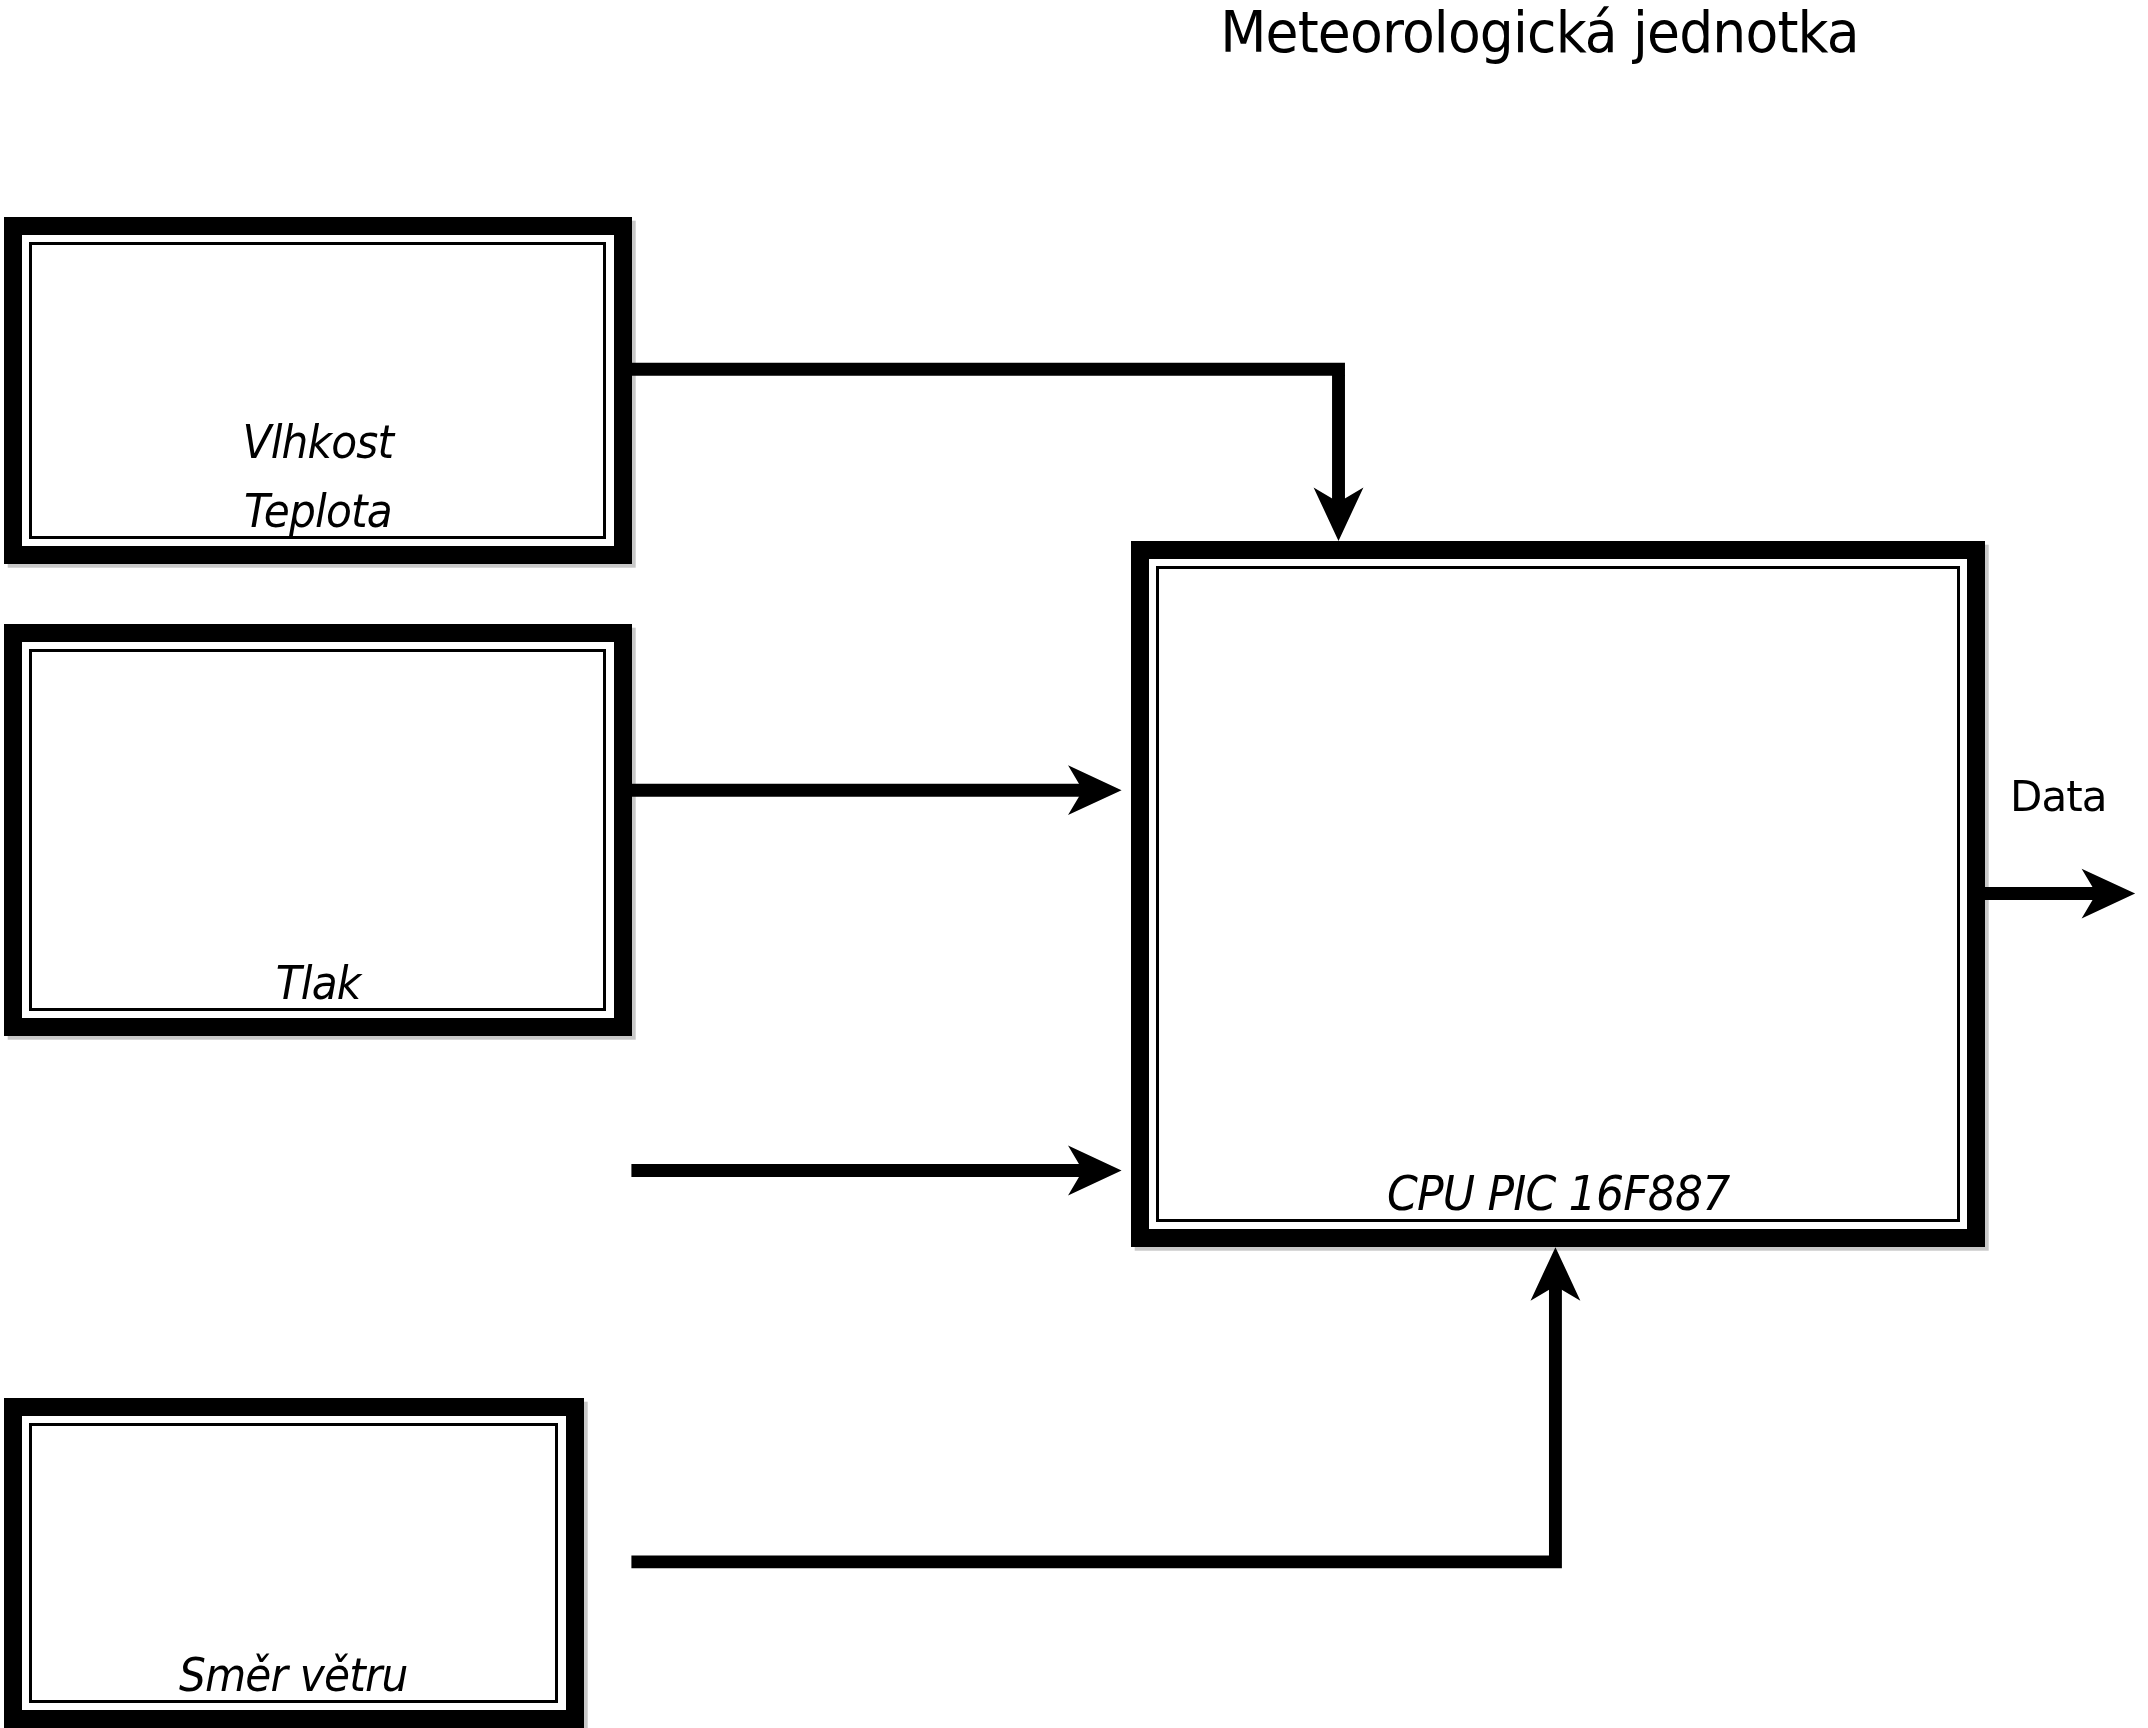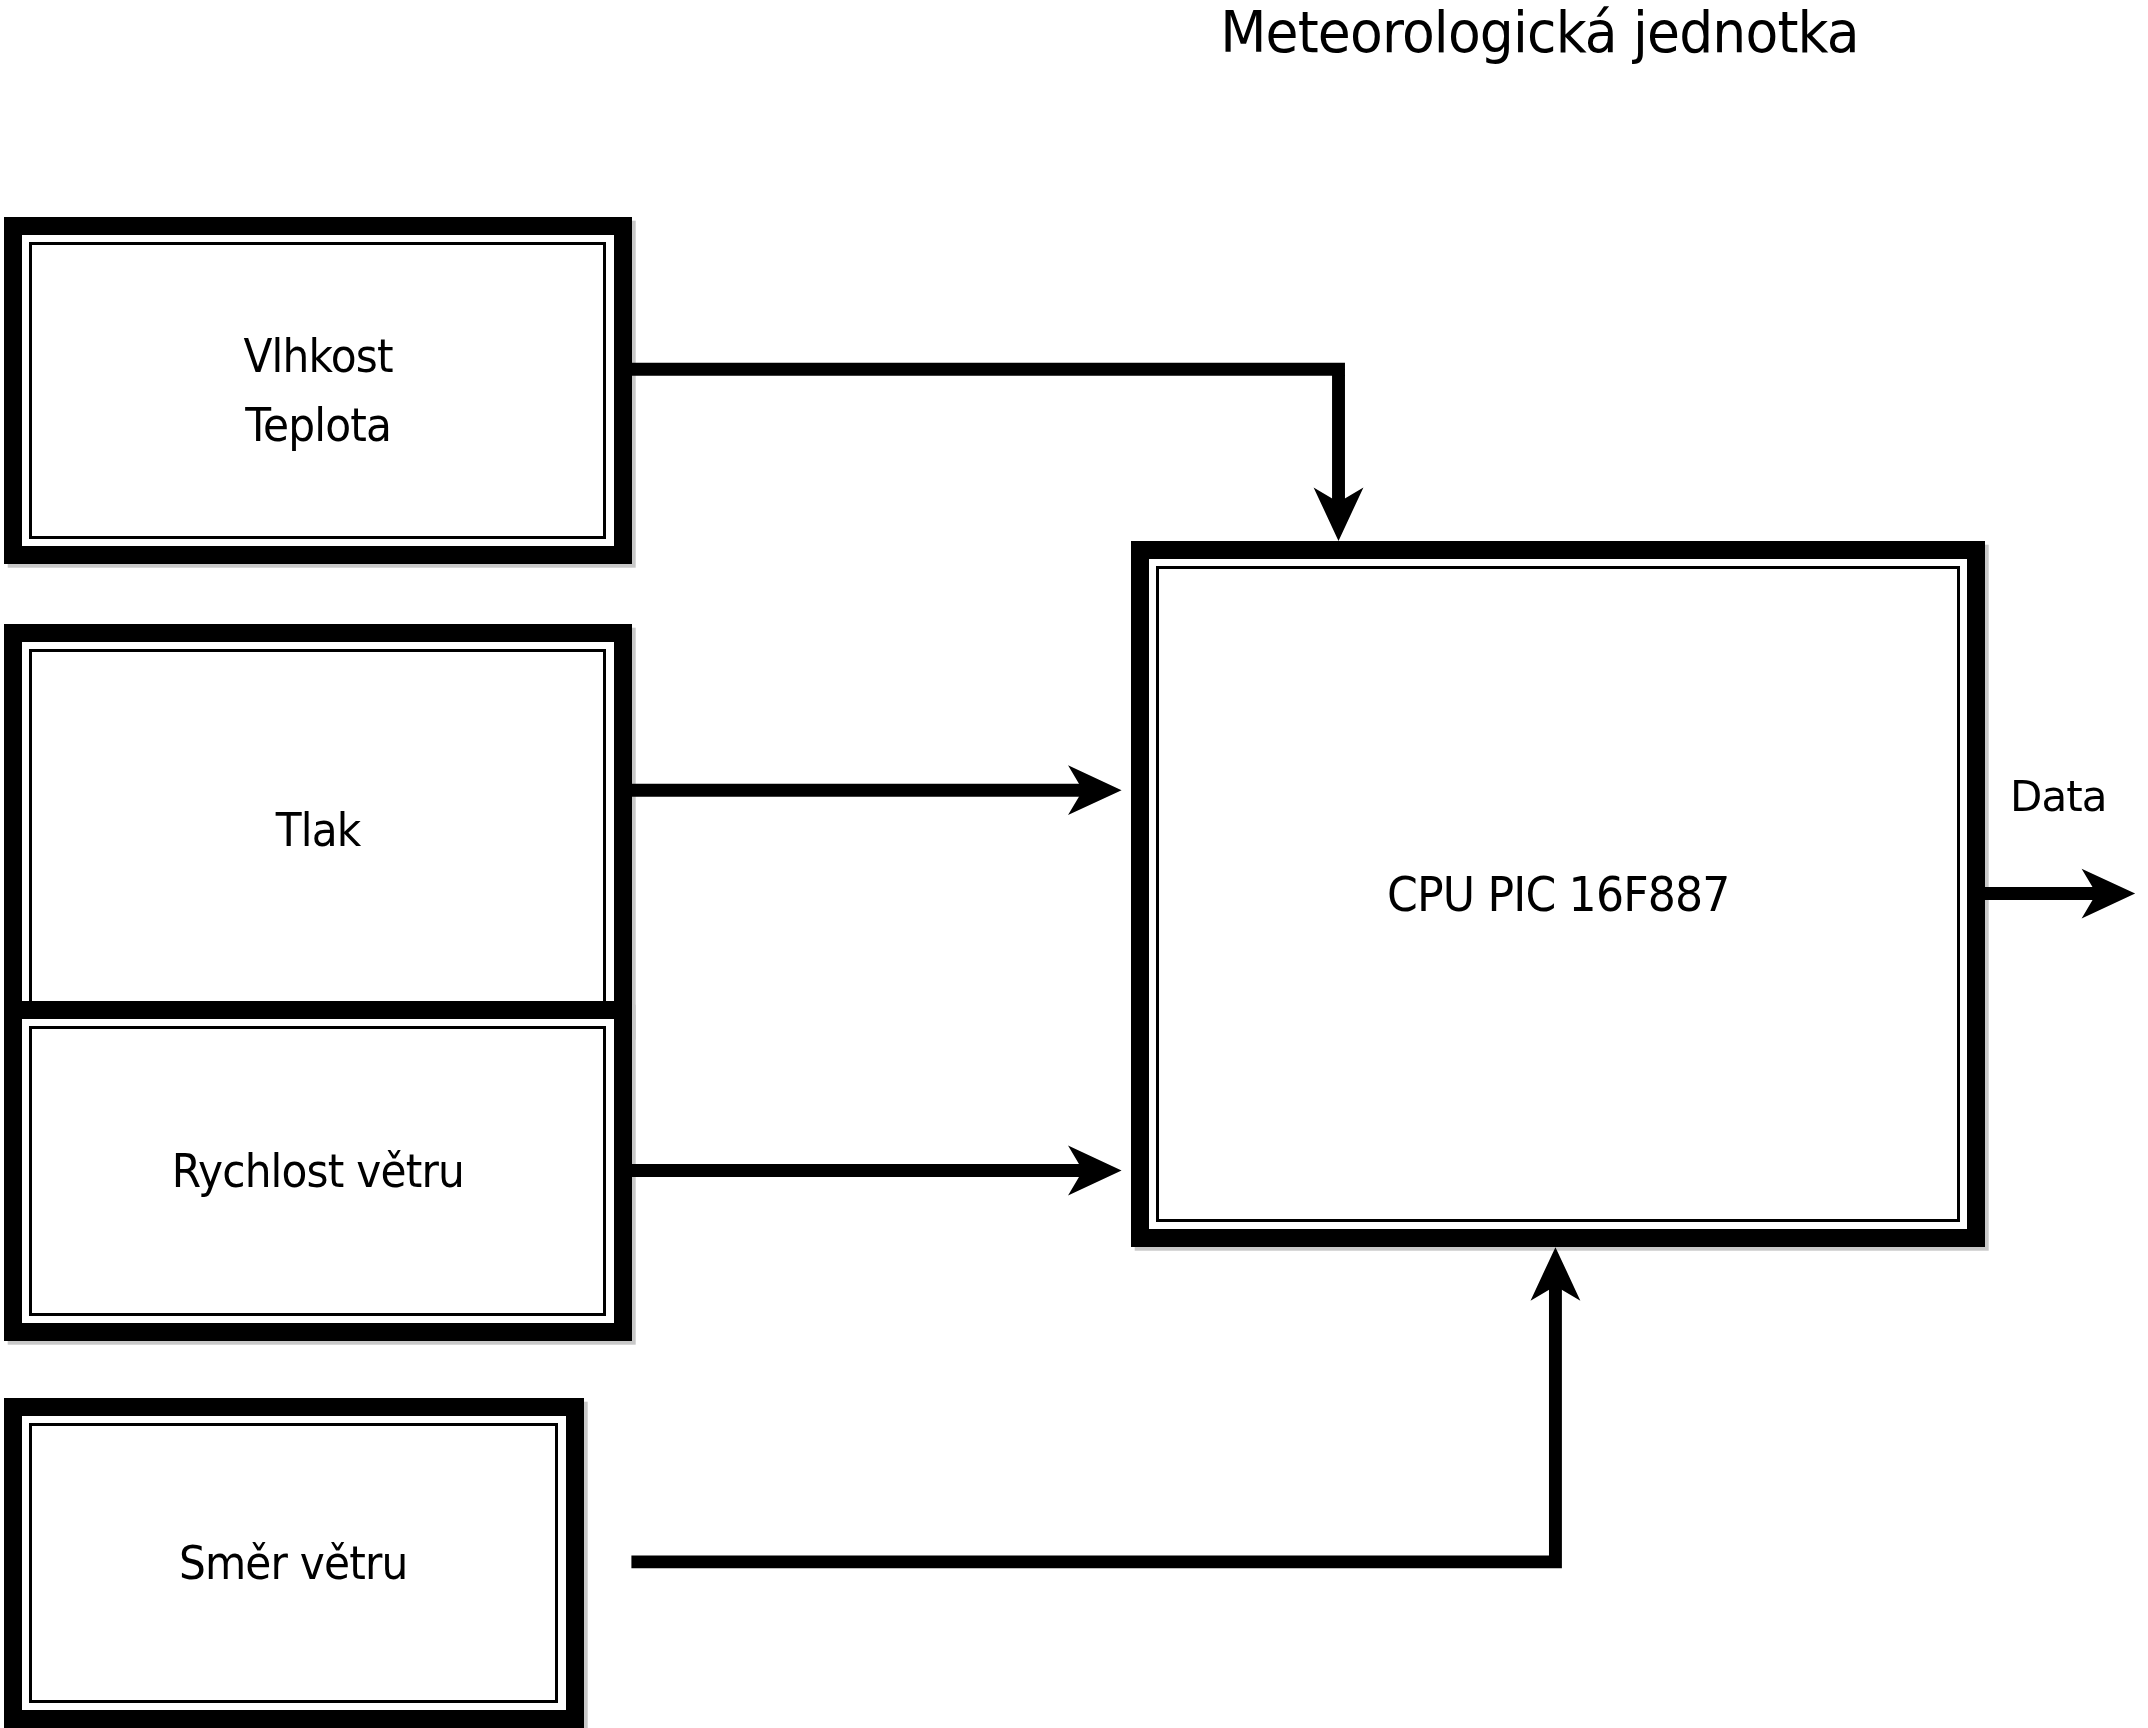--- a/index.html
+++ b/index.html
@@ -13,22 +13,23 @@
   }
   #stage { position: absolute; inset: 0; }
 
   .box {
     position: absolute;
     box-sizing: border-box;
     border: 18.5px solid #000;
     background: #fff;
     box-shadow: 3.7px 3.7px 0 0 #c8c8c8;
     display: flex;
-    align-items: center;
+    align-items: flex-end;
     justify-content: center;
+    font-style: italic;
   }
   .box .inner-frame {
     position: absolute;
     inset: 7.4px;
     border: 3.7px solid #000;
   }
   .box .label {
     position: relative;
     z-index: 1;
     font-size: 46px;
@@ -97,26 +98,20 @@
     </div>
   </div>
 
   <div class="box" id="box-pressure">
     <div class="inner-frame"></div>
     <div class="label">
       <div>Tlak</div>
     </div>
   </div>
 
-  <div class="box" id="box-windspeed">
-    <div class="inner-frame"></div>
-    <div class="label">
-      <div>Rychlost větru</div>
-    </div>
-  </div>
 
   <div class="box" id="box-winddir">
     <div class="inner-frame"></div>
     <div class="label">
       <div>Směr větru</div>
     </div>
   </div>
 
   <div class="box" id="box-cpu">
     <div class="inner-frame"></div>

